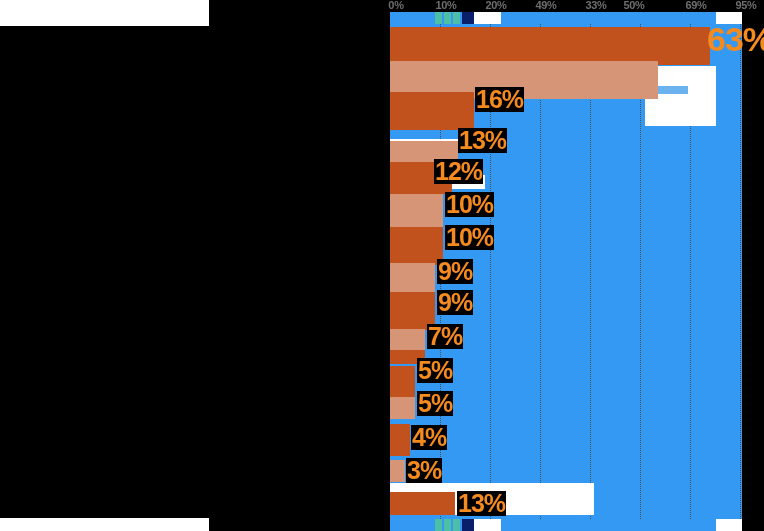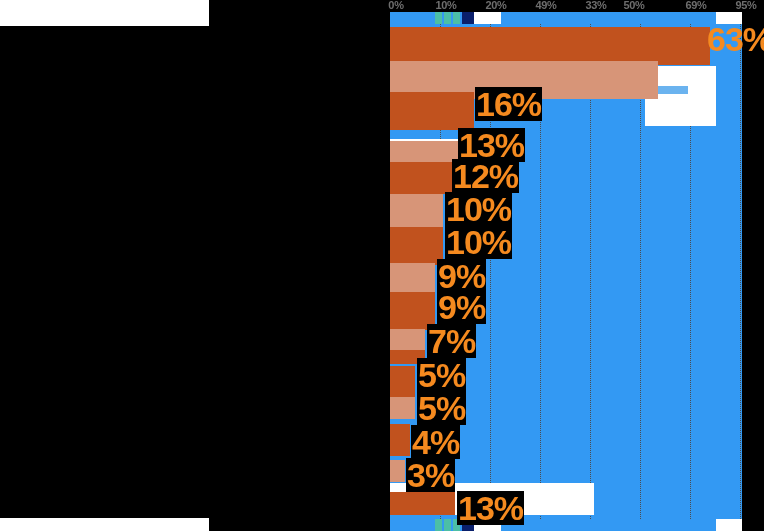--- a/index.html
+++ b/index.html
@@ -41,21 +41,21 @@
   .seg.navy{background:#0a1f6b;}
   .seg.white{background:#ffffff;}
 
   
   .subbar{position:absolute;background:#6bb3ef;}
 
   
   .dlabel{position:absolute;background:#000000;color:#f58a1f;font-weight:bold;
           font-family:"Liberation Sans",sans-serif;line-height:1;white-space:nowrap;
           padding:0 1px;}
-  .dlabel .num{font-size:34px;letter-spacing:-1px;}
+  .dlabel .num{font-size:25px;letter-spacing:-1px;}
   .dlabel.nobg{background:transparent;}
   .dlabel.big .num{font-size:34px;}
 </style>
 </head>
 <body>
 
 <div class="stage">
 
   <div class="tl-white"></div>
   <div class="bl-white"></div>
@@ -132,21 +132,21 @@
       <div class="seg blue" style="left:70px;width:2px;"></div>
       <div class="seg navy" style="left:72px;width:12px;"></div>
       <div class="seg white" style="left:84px;width:27px;"></div>
       <div class="seg blue" style="left:111px;width:215px;"></div>
       <div class="seg white" style="left:326px;width:26px;"></div>
     </div>
 
     <div class="dlabel big nobg" style="left:316px;top:22px;"><span class="num">63%</span></div>
     <div class="dlabel" style="left:85px;top:87px;"><span class="num">16%</span></div>
     <div class="dlabel" style="left:68px;top:128px;"><span class="num">13%</span></div>
-    <div class="dlabel" style="left:62px;top:159px;"><span class="num">12%</span></div>
+    <div class="dlabel" style="left:44px;top:159px;"><span class="num">12%</span></div>
     <div class="dlabel" style="left:55px;top:192px;"><span class="num">10%</span></div>
     <div class="dlabel" style="left:55px;top:225px;"><span class="num">10%</span></div>
     <div class="dlabel" style="left:47px;top:259px;"><span class="num">9%</span></div>
     <div class="dlabel" style="left:47px;top:290px;"><span class="num">9%</span></div>
     <div class="dlabel" style="left:37px;top:324px;"><span class="num">7%</span></div>
     <div class="dlabel" style="left:27px;top:358px;"><span class="num">5%</span></div>
     <div class="dlabel" style="left:27px;top:391px;"><span class="num">5%</span></div>
     <div class="dlabel" style="left:21px;top:425px;"><span class="num">4%</span></div>
     <div class="dlabel" style="left:16px;top:458px;"><span class="num">3%</span></div>
     <div class="dlabel" style="left:67px;top:491px;"><span class="num">13%</span></div>

